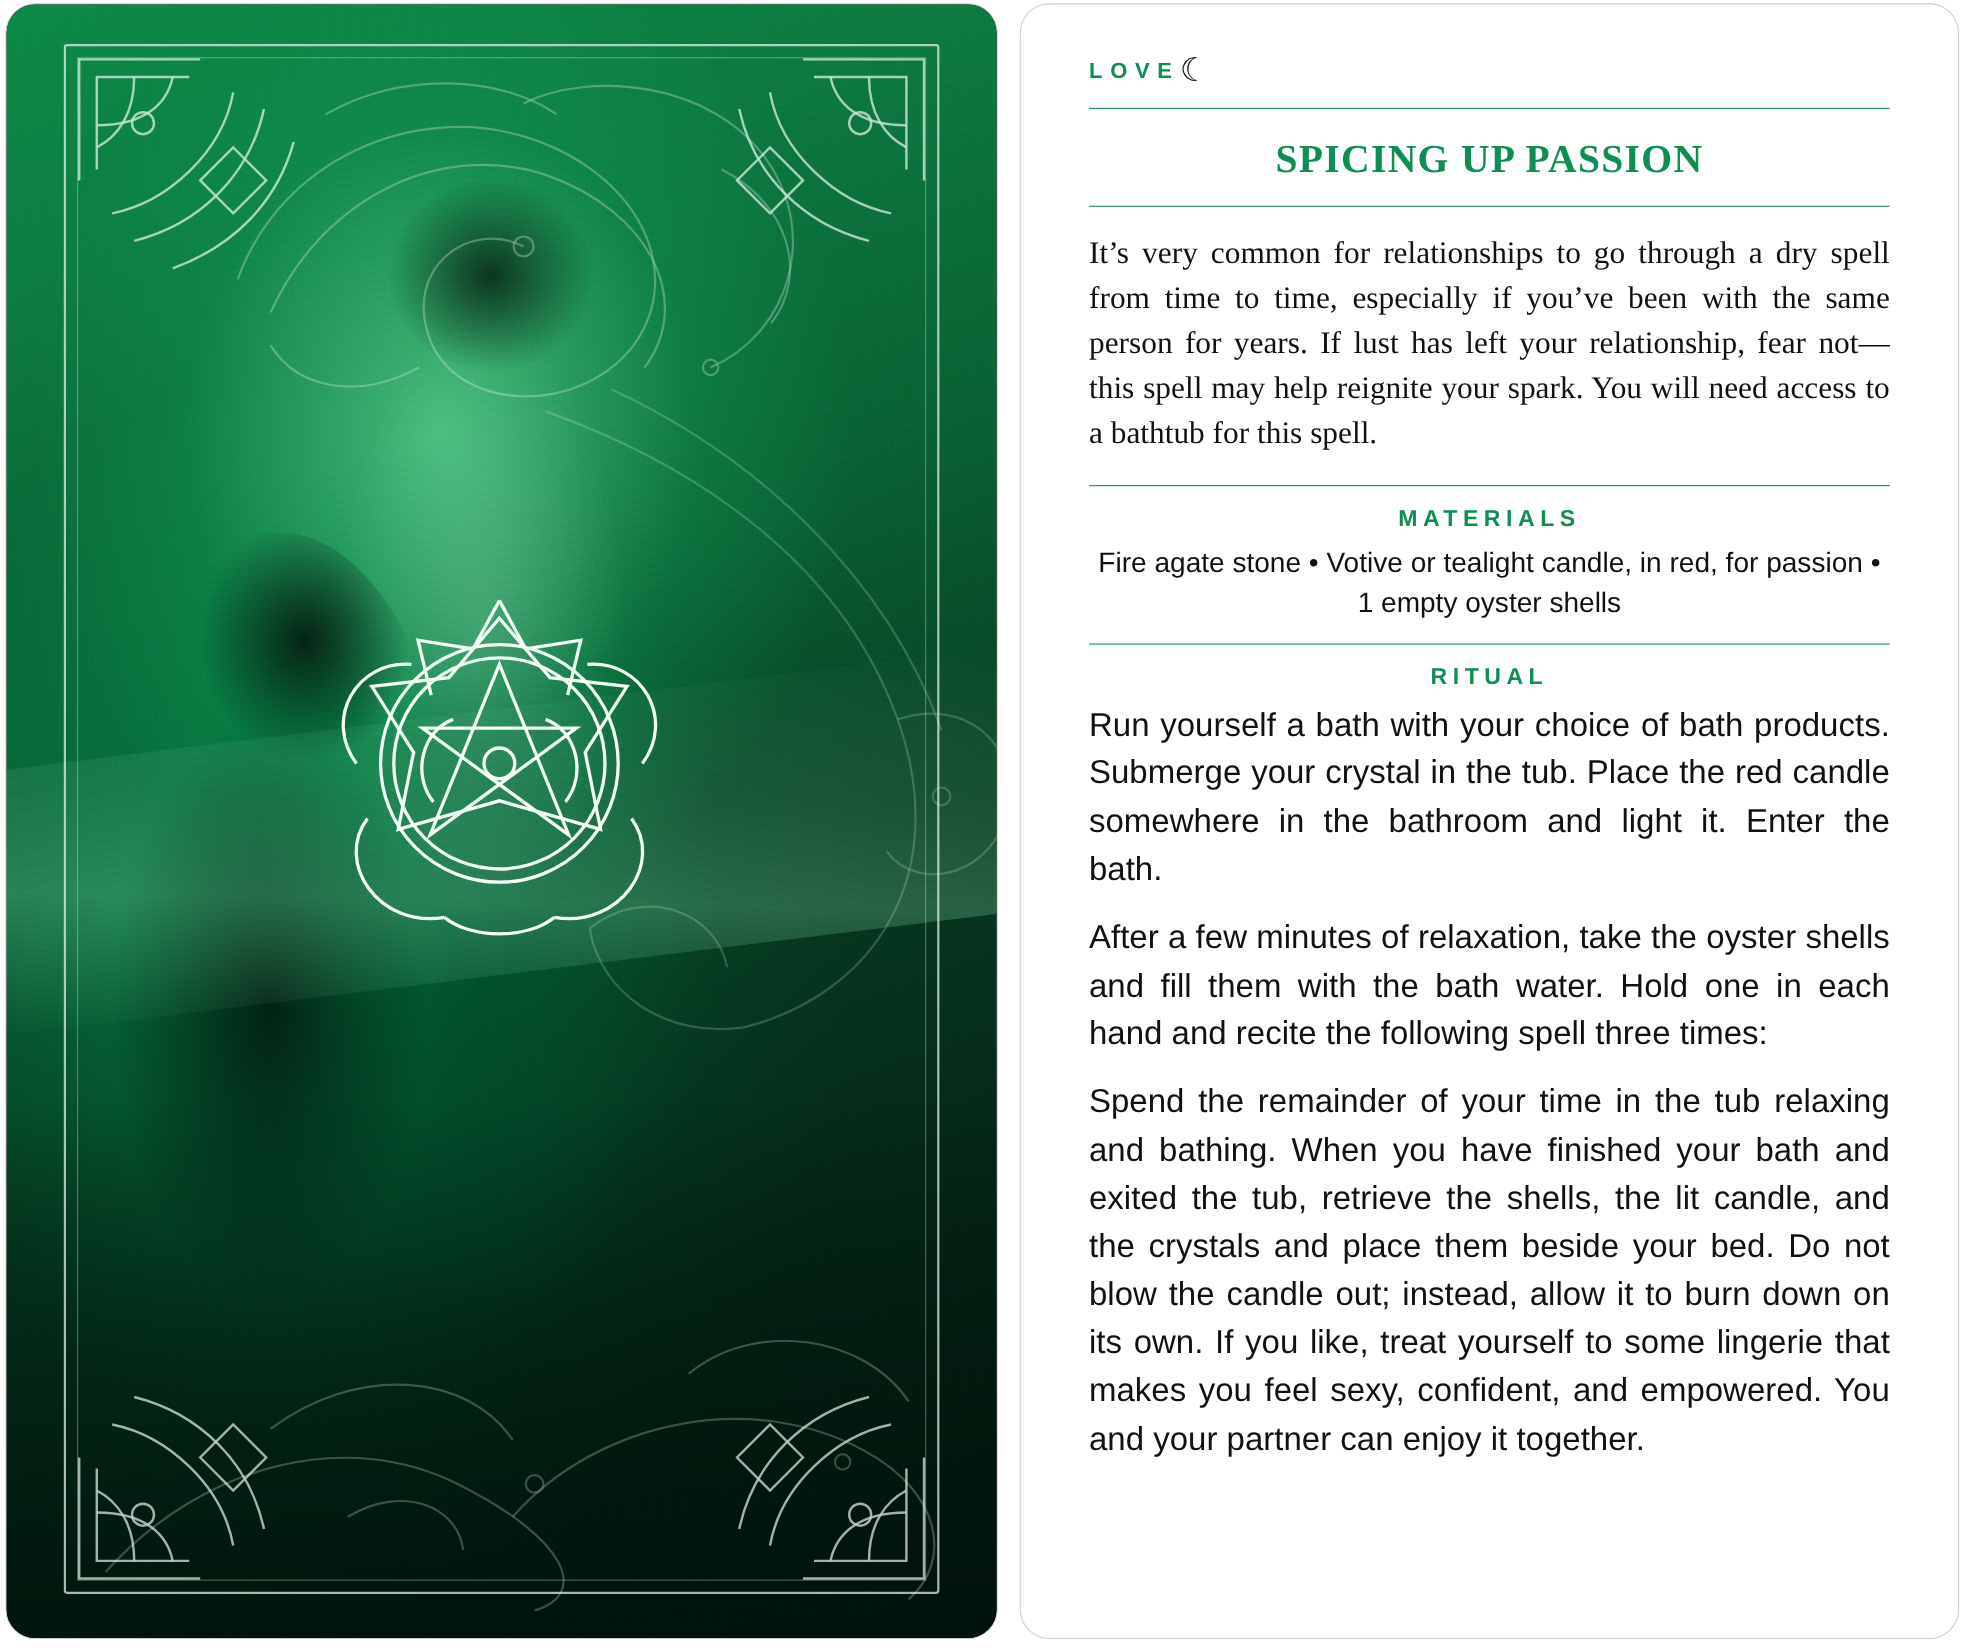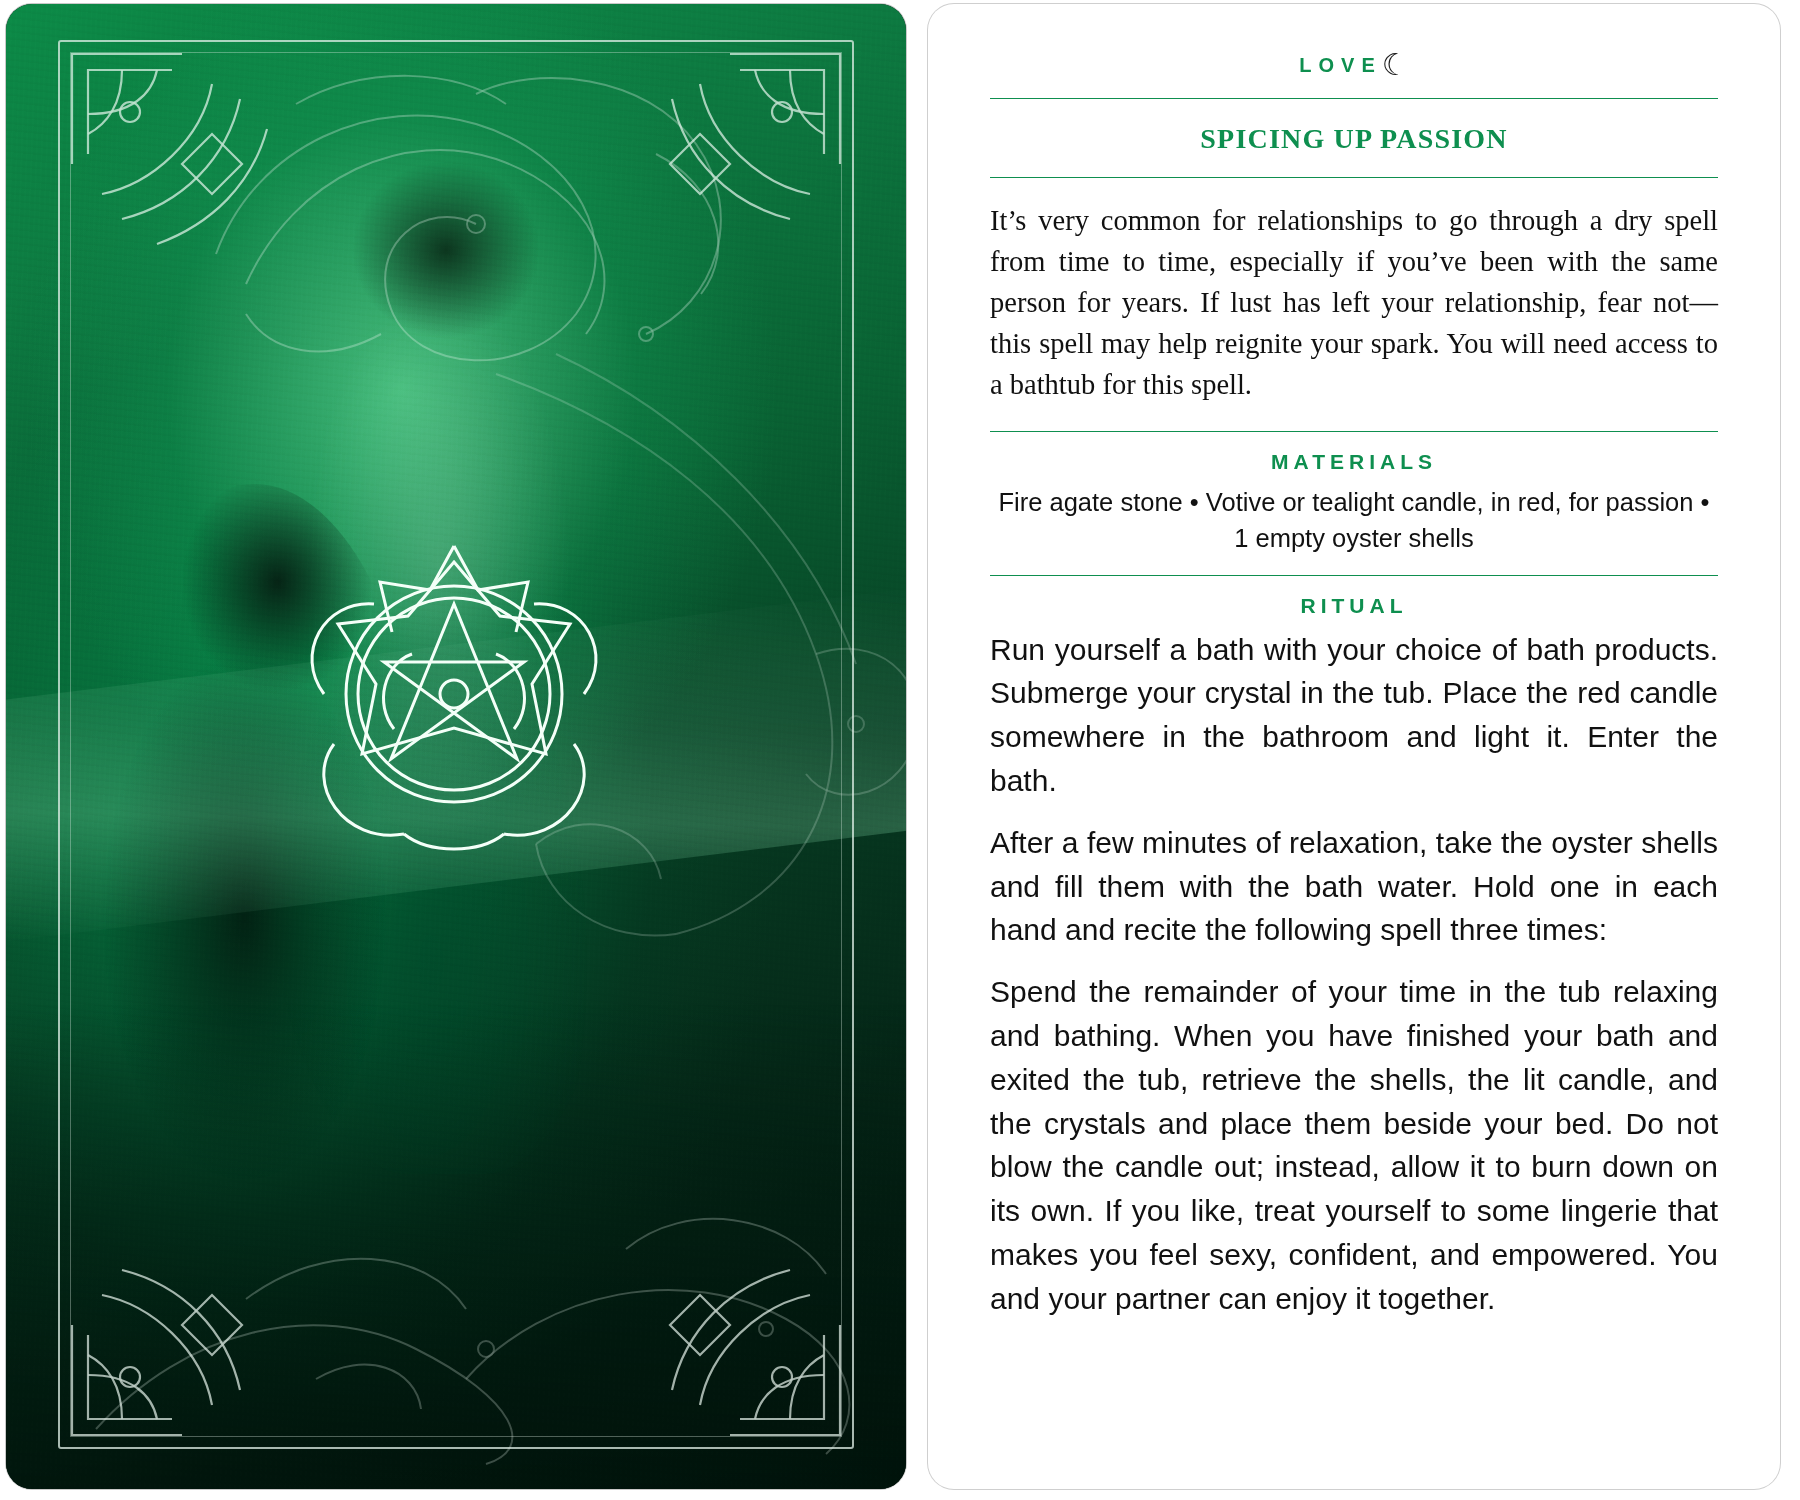--- a/index.html
+++ b/index.html
@@ -150,21 +150,21 @@
     background: #ffffff;
     border-radius: 26px;
     box-shadow: 0 0 0 1px #cfcfcf;
     box-sizing: border-box;
     padding: 38px 62px 0 62px;
     overflow: hidden;
   }
   .page-head {
     display: flex;
     align-items: center;
-    justify-content: center;
+    justify-content: flex-start;
     height: 46px;
   }
   .eyebrow {
     color: #0e8f4f;
     font-family: "Liberation Sans", sans-serif;
     font-weight: bold;
     font-size: 20px;
     letter-spacing: 7px;
   }
   .moon-icon {
@@ -176,21 +176,21 @@
   .rule {
     border: 0;
     border-top: 1.6px solid #0e8f4f;
     margin: 10px 0 0 0;
   }
   .title {
     text-align: center;
     color: #0e8f4f;
     font-family: "Liberation Serif", serif;
     font-weight: bold;
-    font-size: 28px;
+    font-size: 36px;
     letter-spacing: 1.2px;
     margin: 24px 0 22px 0;
   }
   .intro {
     font-family: "Liberation Serif", serif;
     font-size: 28.5px;
     line-height: 1.44;
     color: #111;
     text-align: justify;
     margin: 22px 0 26px 0;

